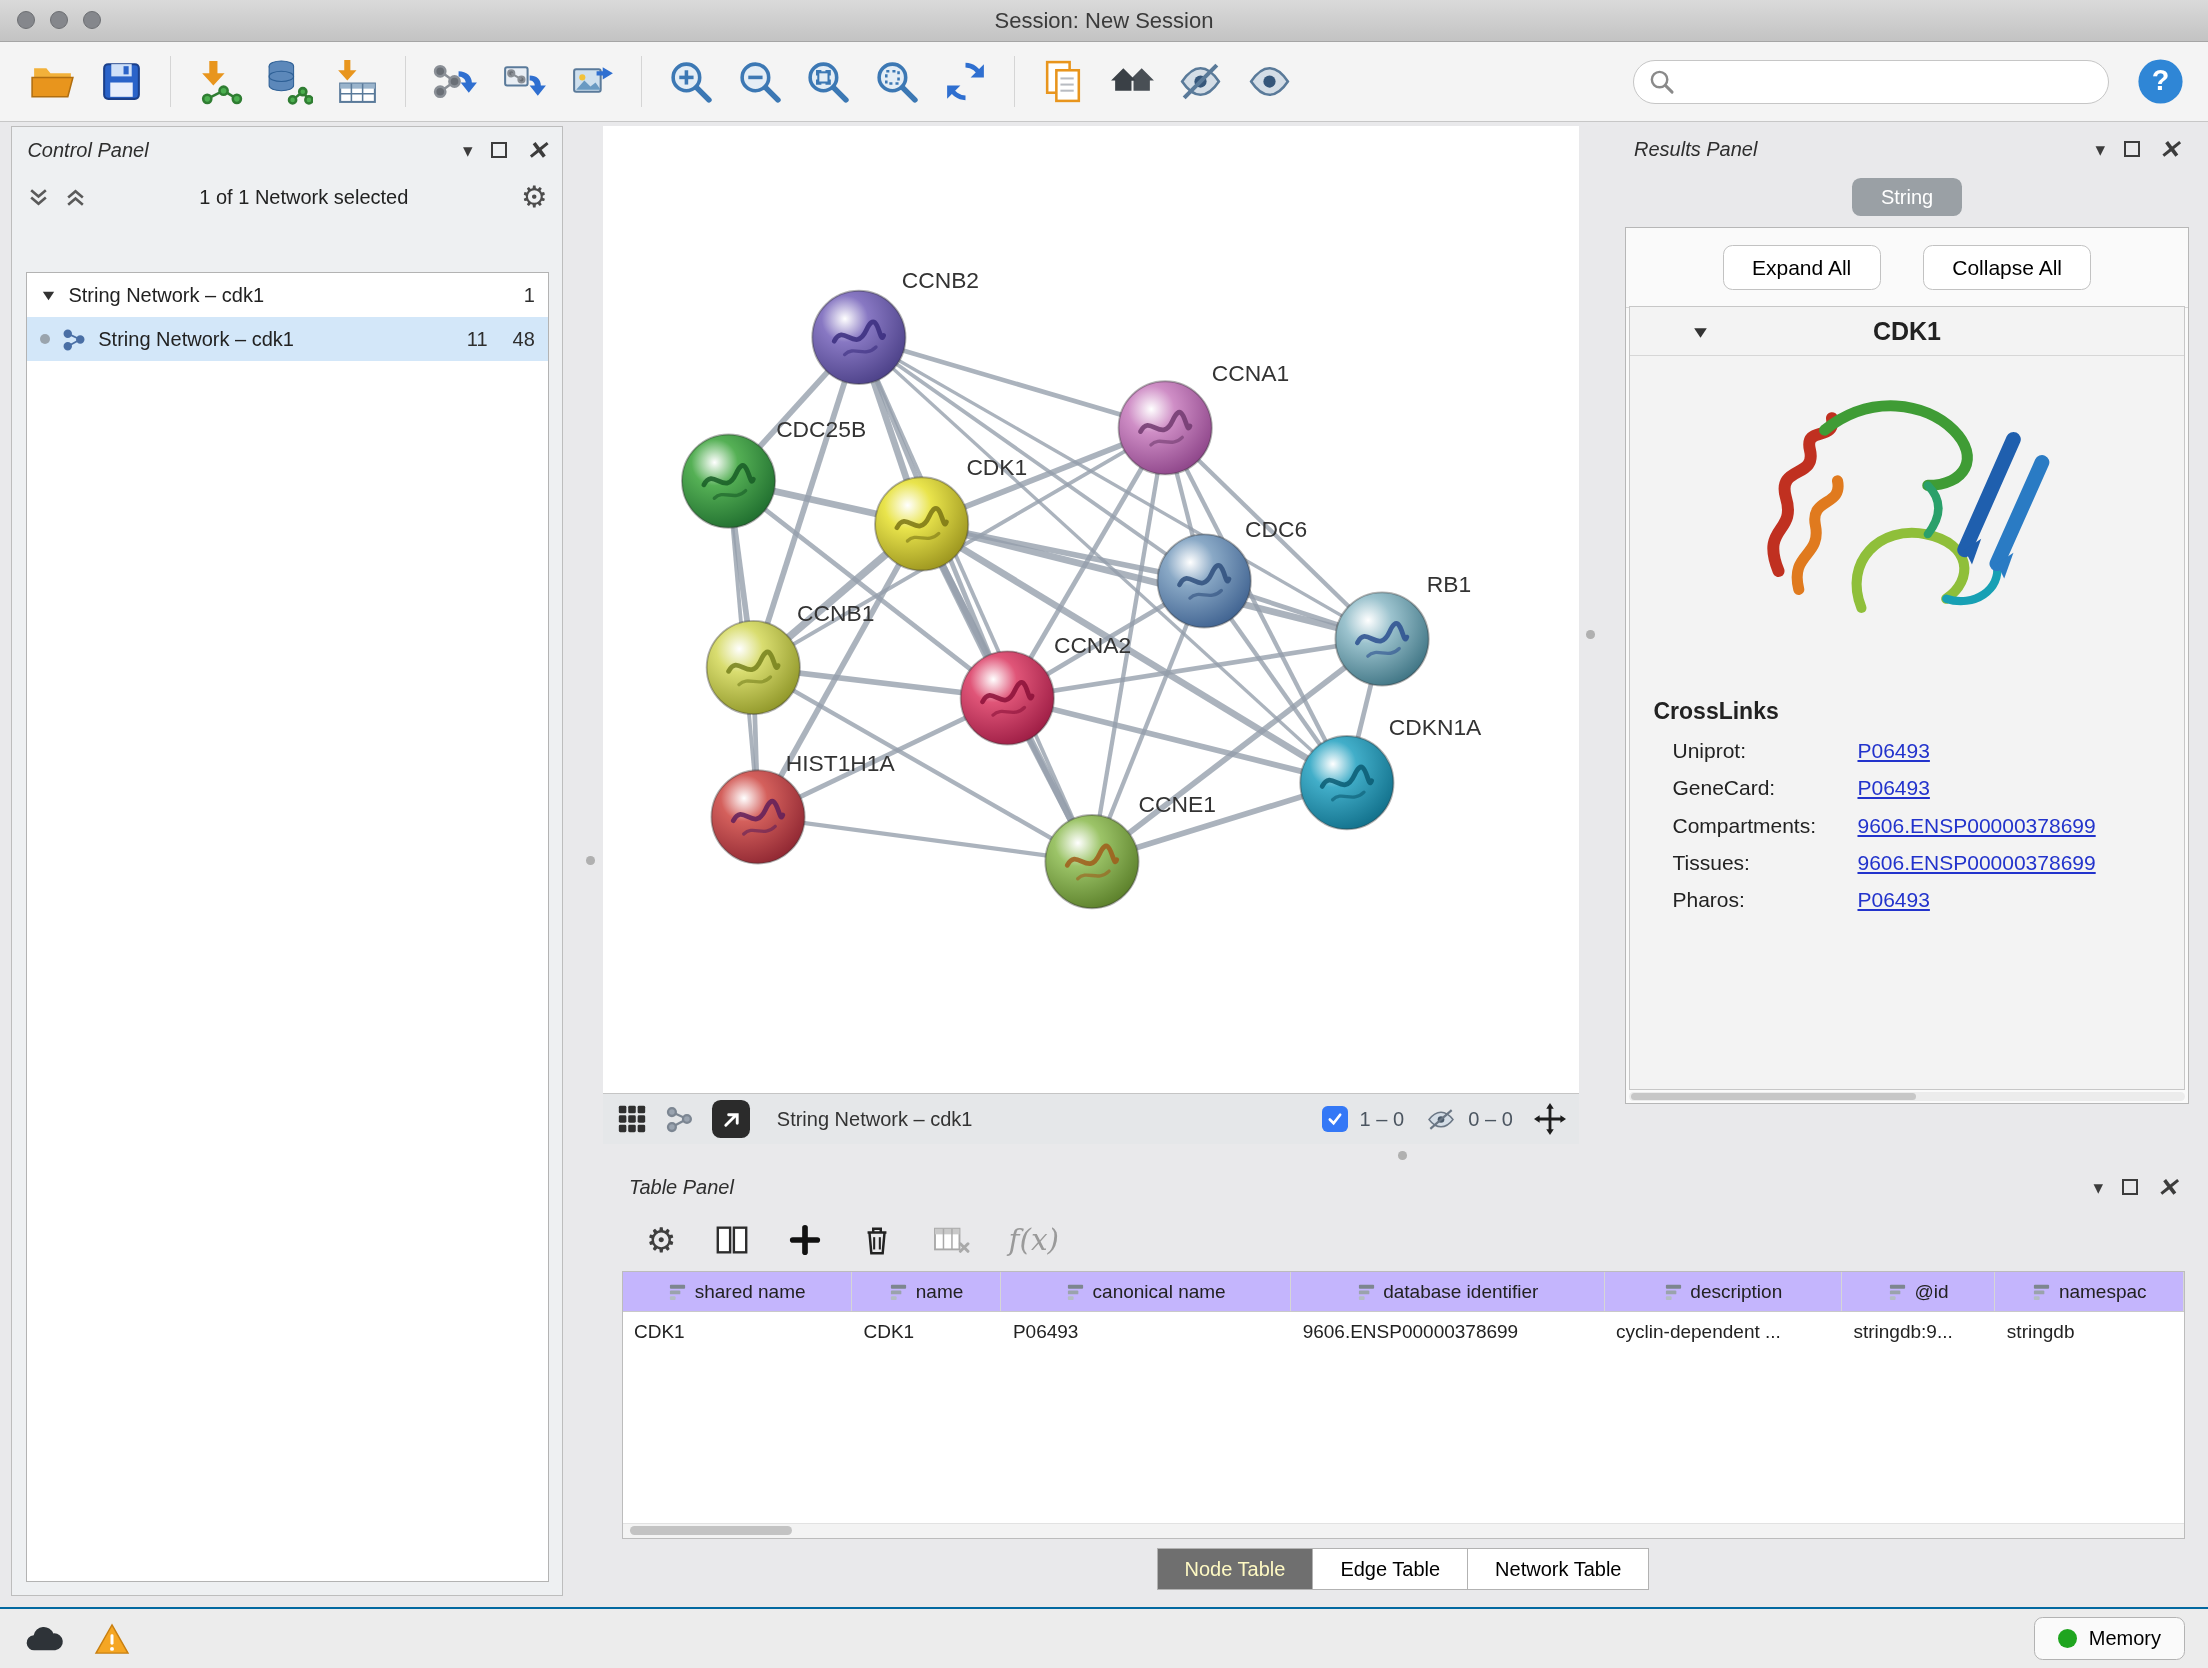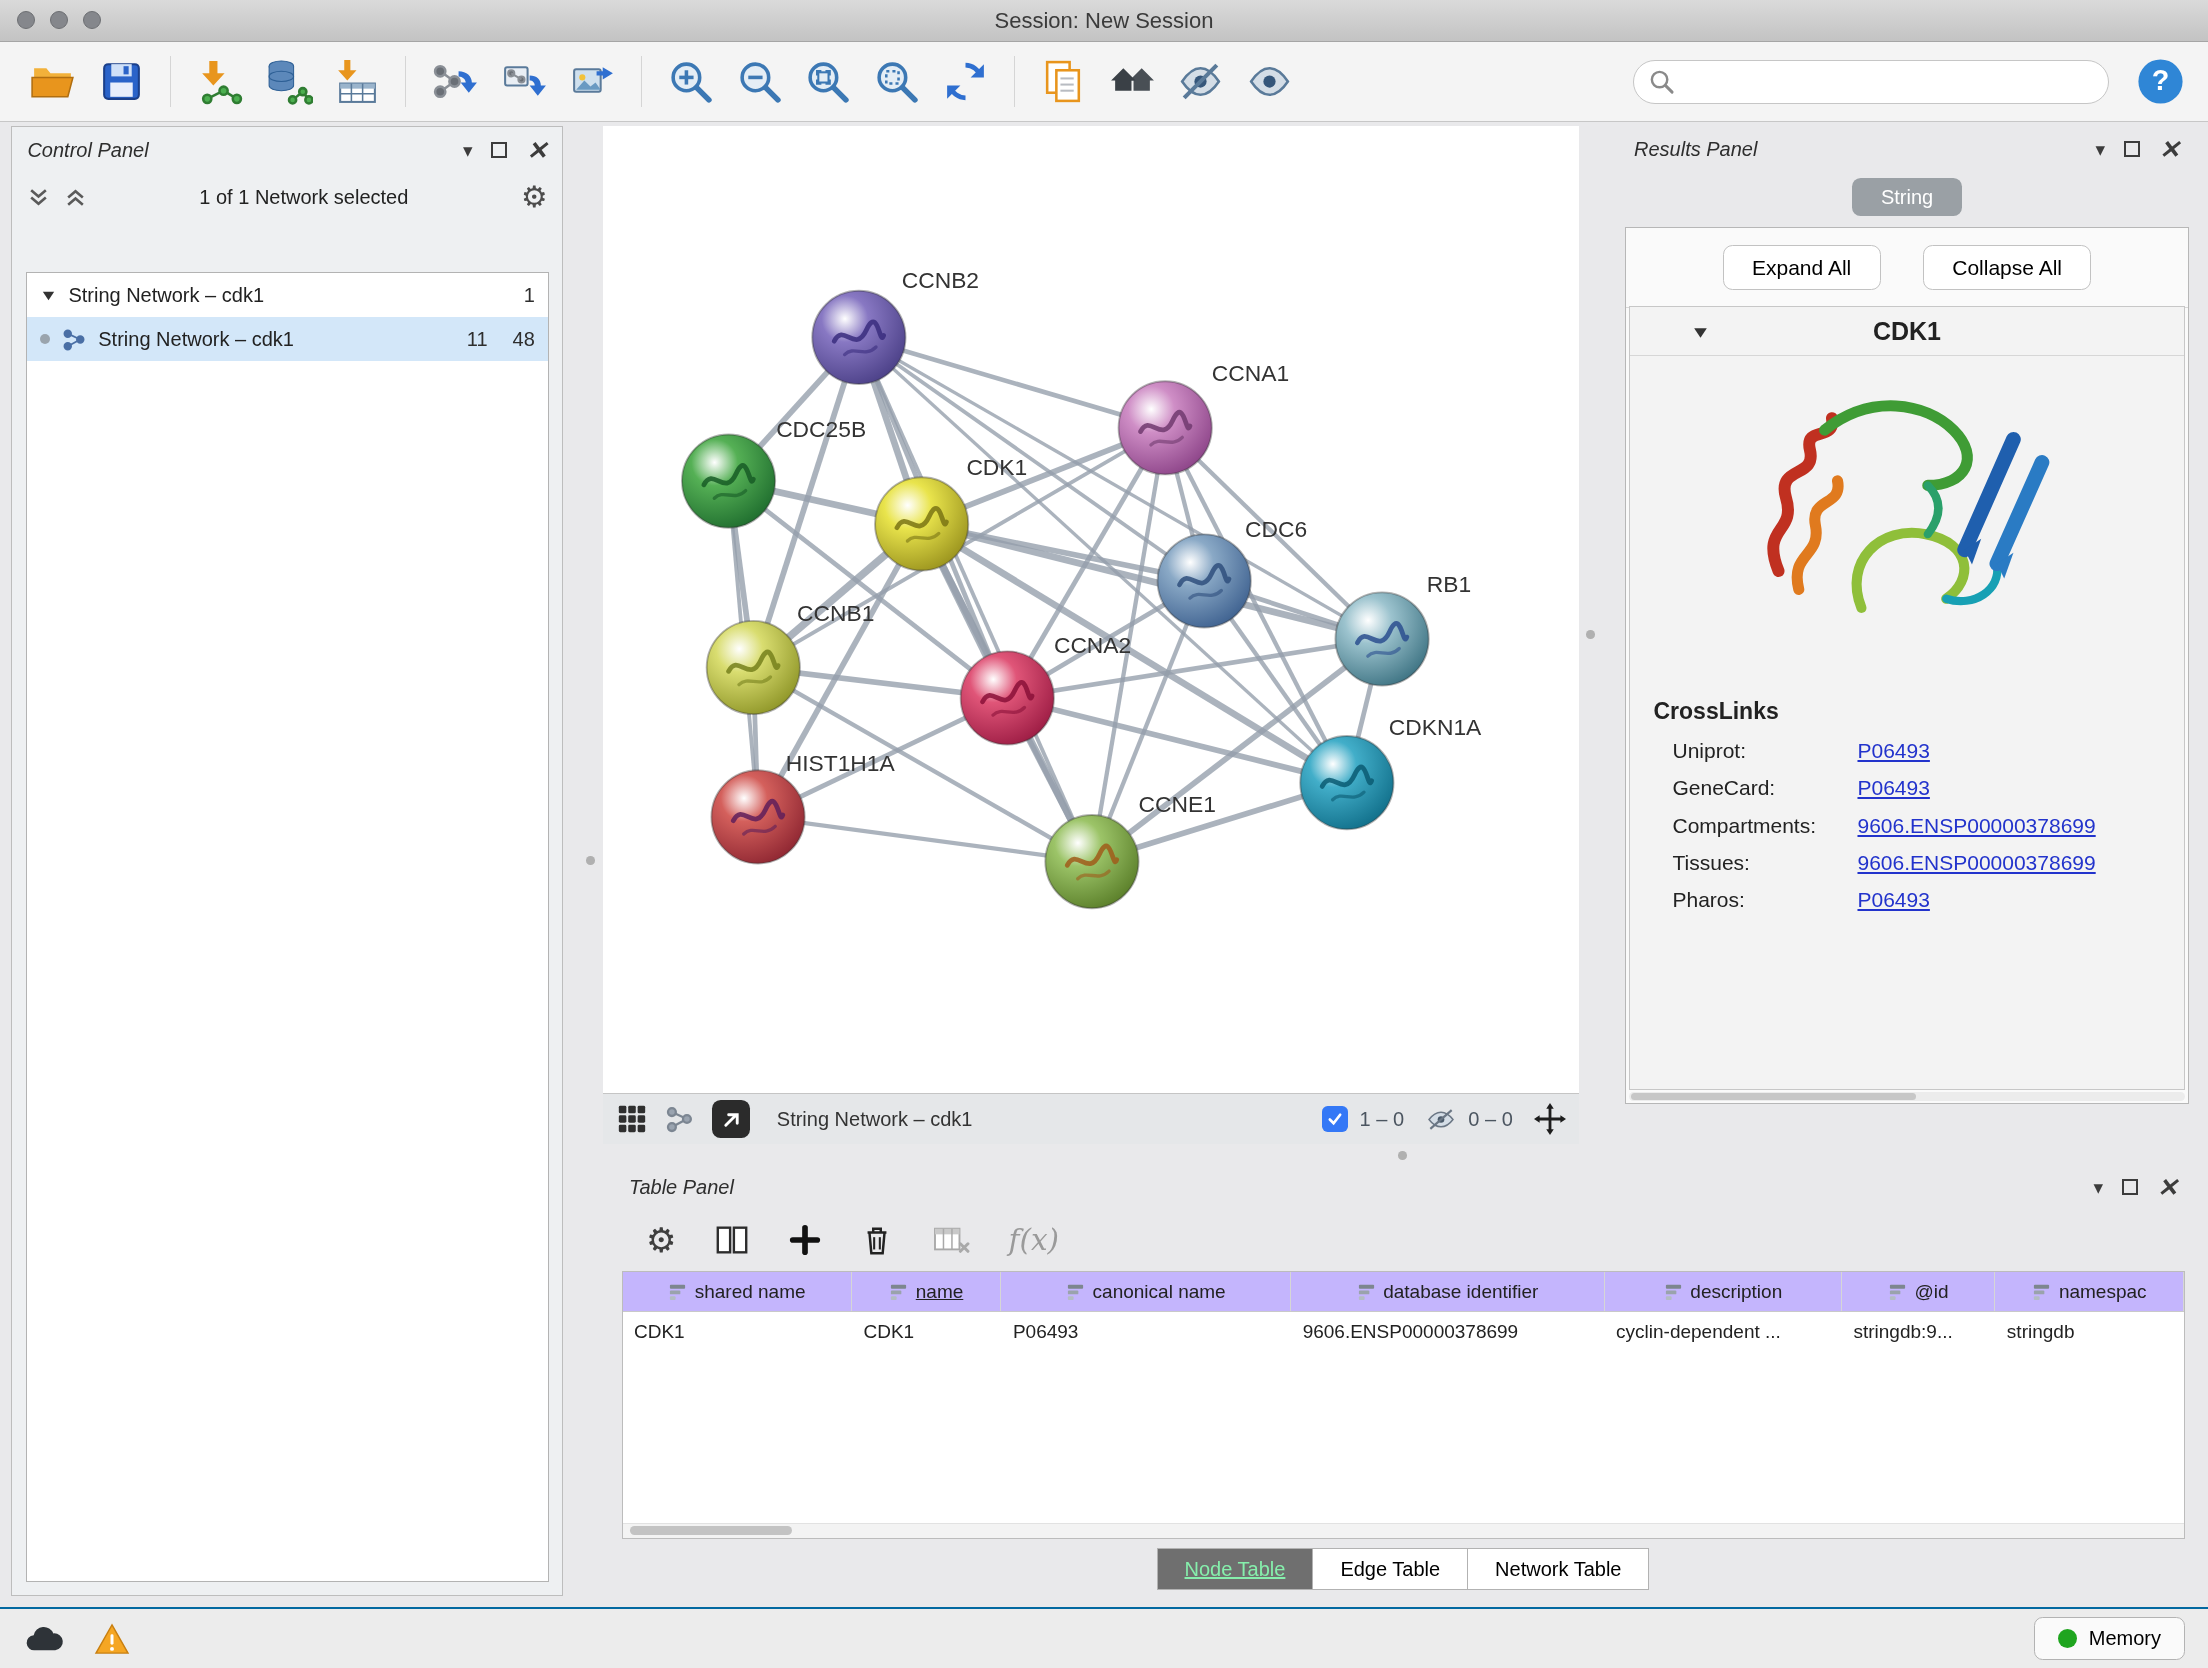--- a/index.html
+++ b/index.html
@@ -95,21 +95,21 @@
   .tp-head { display:flex; height:40px; background:#c4b5fd; border-bottom:1px solid #c9c9c9; }
   .tp-hc { display:flex; align-items:center; justify-content:center; gap:7.6px; font-size:19px;
     border-right:1px solid #d6d6d6; overflow:hidden; white-space:nowrap; cursor:pointer; }
   .tp-row { display:flex; height:40px; }
   .tp-cell { padding:8.6px 11.4px; font-size:19px; overflow:hidden; white-space:nowrap; }
   .tp-hscroll { position:absolute; left:0; right:0; bottom:0; height:15px; background:#f3f3f3; border-top:1px solid #e2e2e2; }
   .tp-hthumb { width:162px; height:9.5px; margin:1.9px 7.6px; background:#c3c3c3; border-radius:4.8px; }
   .tp-tabs { position:absolute; left:0; right:0; bottom:5.7px; display:flex; justify-content:center; }
   .tp-tab { padding:8.6px 27px; font-size:20px; border:1px solid #b2b2b2; background:#fff; cursor:pointer;
     font-family:"Liberation Sans",sans-serif; margin-left:-1px; }
-  .tp-tab.selected { background:#6f6f6f; color:#86efac;text-decoration:underline; }
+  .tp-tab.selected { background:#6f6f6f; color:#fef9c3; }
 
   
   .statusbar { position:absolute; left:0; right:0; top:1607px; height:61px; background:#ececec;
     border-top:2px solid #0369a1; display:flex; align-items:center; padding:0 23px; gap:28.5px; }
   .sb-btn { background:none; border:none; cursor:pointer; display:flex; align-items:center; }
   .memory-btn { margin-left:auto; display:flex; align-items:center; gap:11.4px; border:1px solid #b3b3b3;
     border-radius:8.6px; background:#fafafa; padding:8.6px 23px; font-size:20px; cursor:pointer; font-family:"Liberation Sans",sans-serif; }
   .mem-dot { width:19px; height:19px; border-radius:50%; background:#1fa51f; }
 
   .split-dot { position:absolute; width:8.6px; height:8.6px; border-radius:50%; background:#b0b0b0; }
@@ -693,21 +693,21 @@
     <div class="tp-table">
       <div class="tp-head" id="tp-head">
           <div class="tp-hc" style="width: 232px;">
             <svg width="19" height="19" viewBox="0 0 20 20">
               <rect x="2" y="3" width="16" height="4" rx="1" fill="#7d868f"></rect>
               <rect x="2" y="9" width="11" height="4" rx="1" fill="#9aa3ac"></rect>
               <rect x="2" y="15" width="6" height="4" rx="1" fill="#b3bcc4"></rect>
             </svg>
             <span>shared name</span>
           </div>
-          <div class="tp-hc" style="width: 151px; text-decoration: underline;">
+          <div class="tp-hc" style="width: 151px;">
             <svg width="19" height="19" viewBox="0 0 20 20">
               <rect x="2" y="3" width="16" height="4" rx="1" fill="#7d868f"></rect>
               <rect x="2" y="9" width="11" height="4" rx="1" fill="#9aa3ac"></rect>
               <rect x="2" y="15" width="6" height="4" rx="1" fill="#b3bcc4"></rect>
             </svg>
             <span>name</span>
           </div>
           <div class="tp-hc" style="width: 293px;">
             <svg width="19" height="19" viewBox="0 0 20 20">
               <rect x="2" y="3" width="16" height="4" rx="1" fill="#7d868f"></rect>

